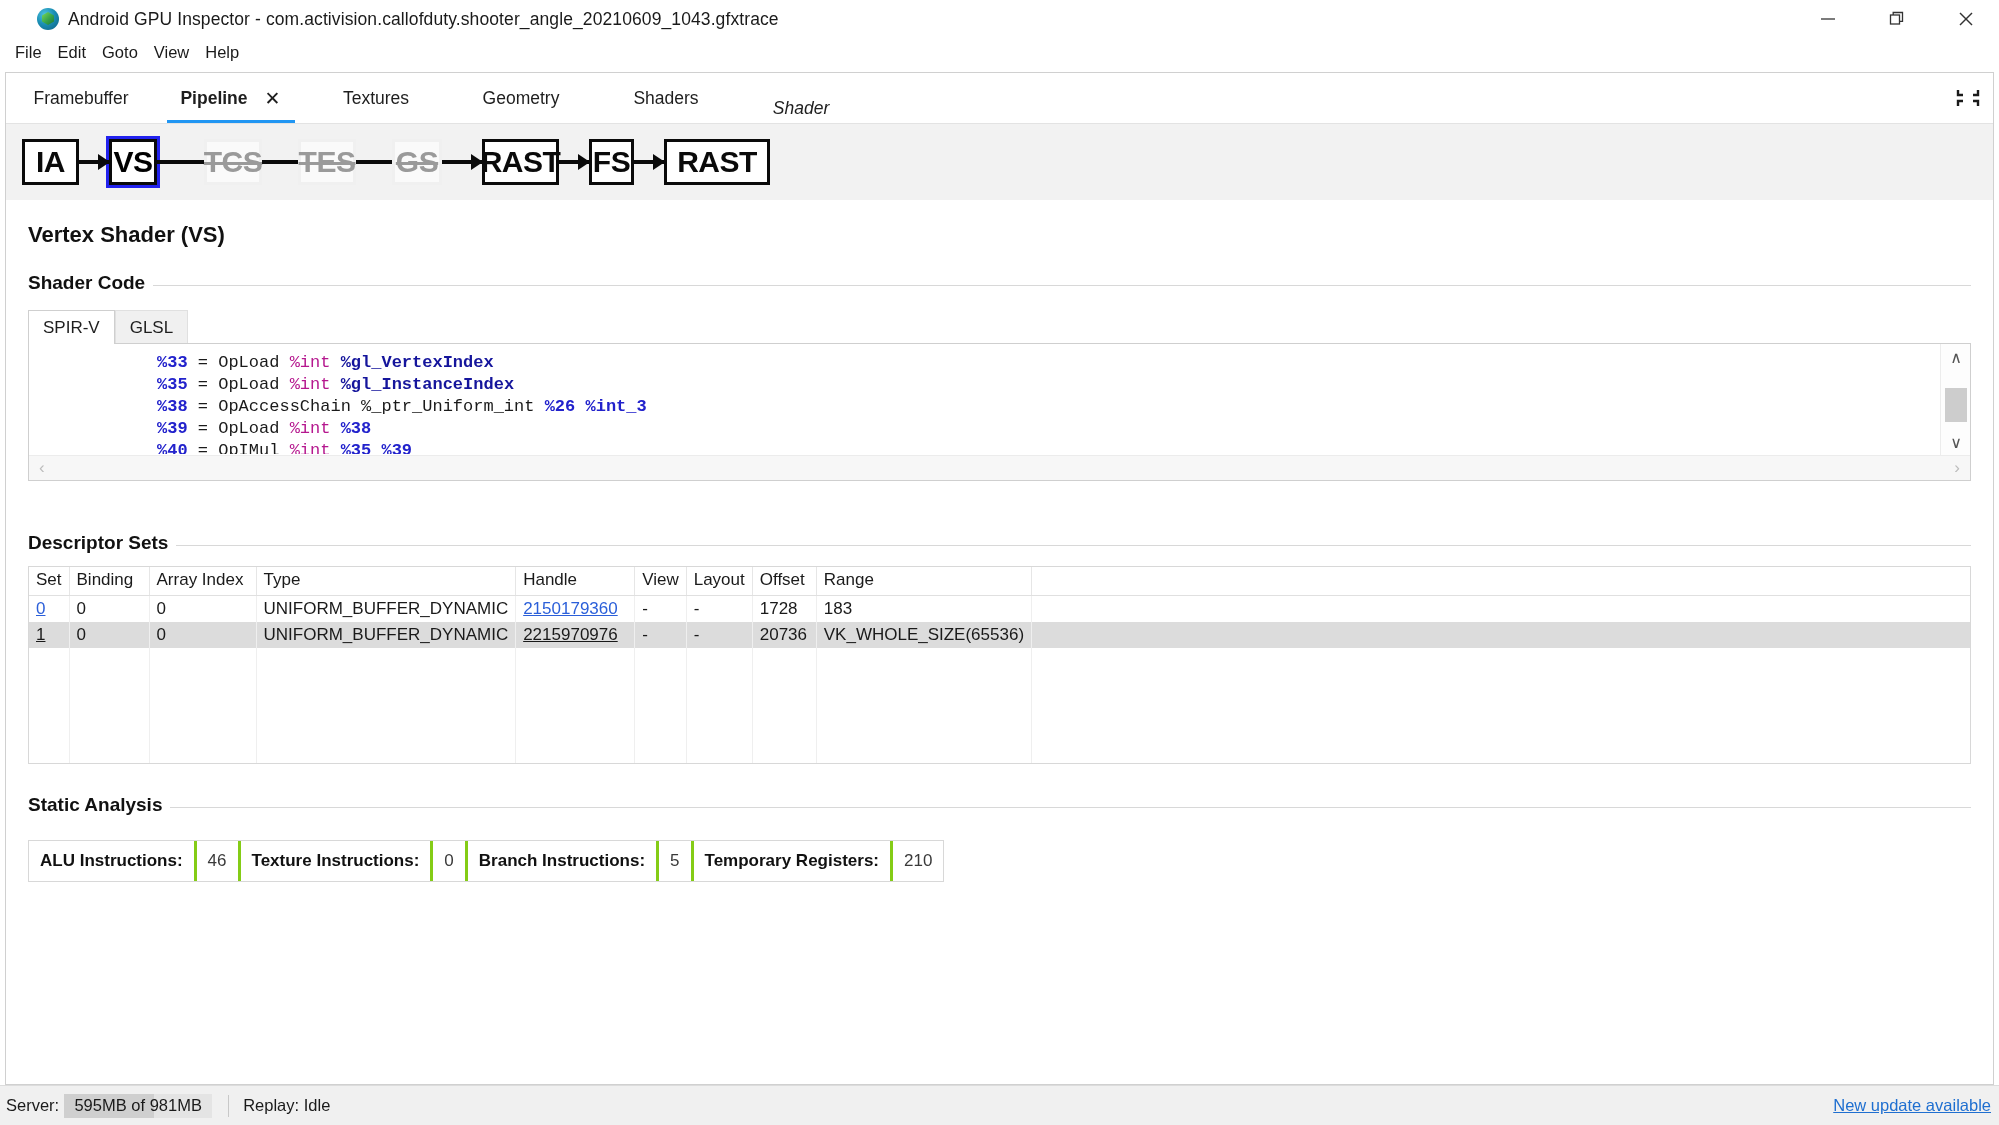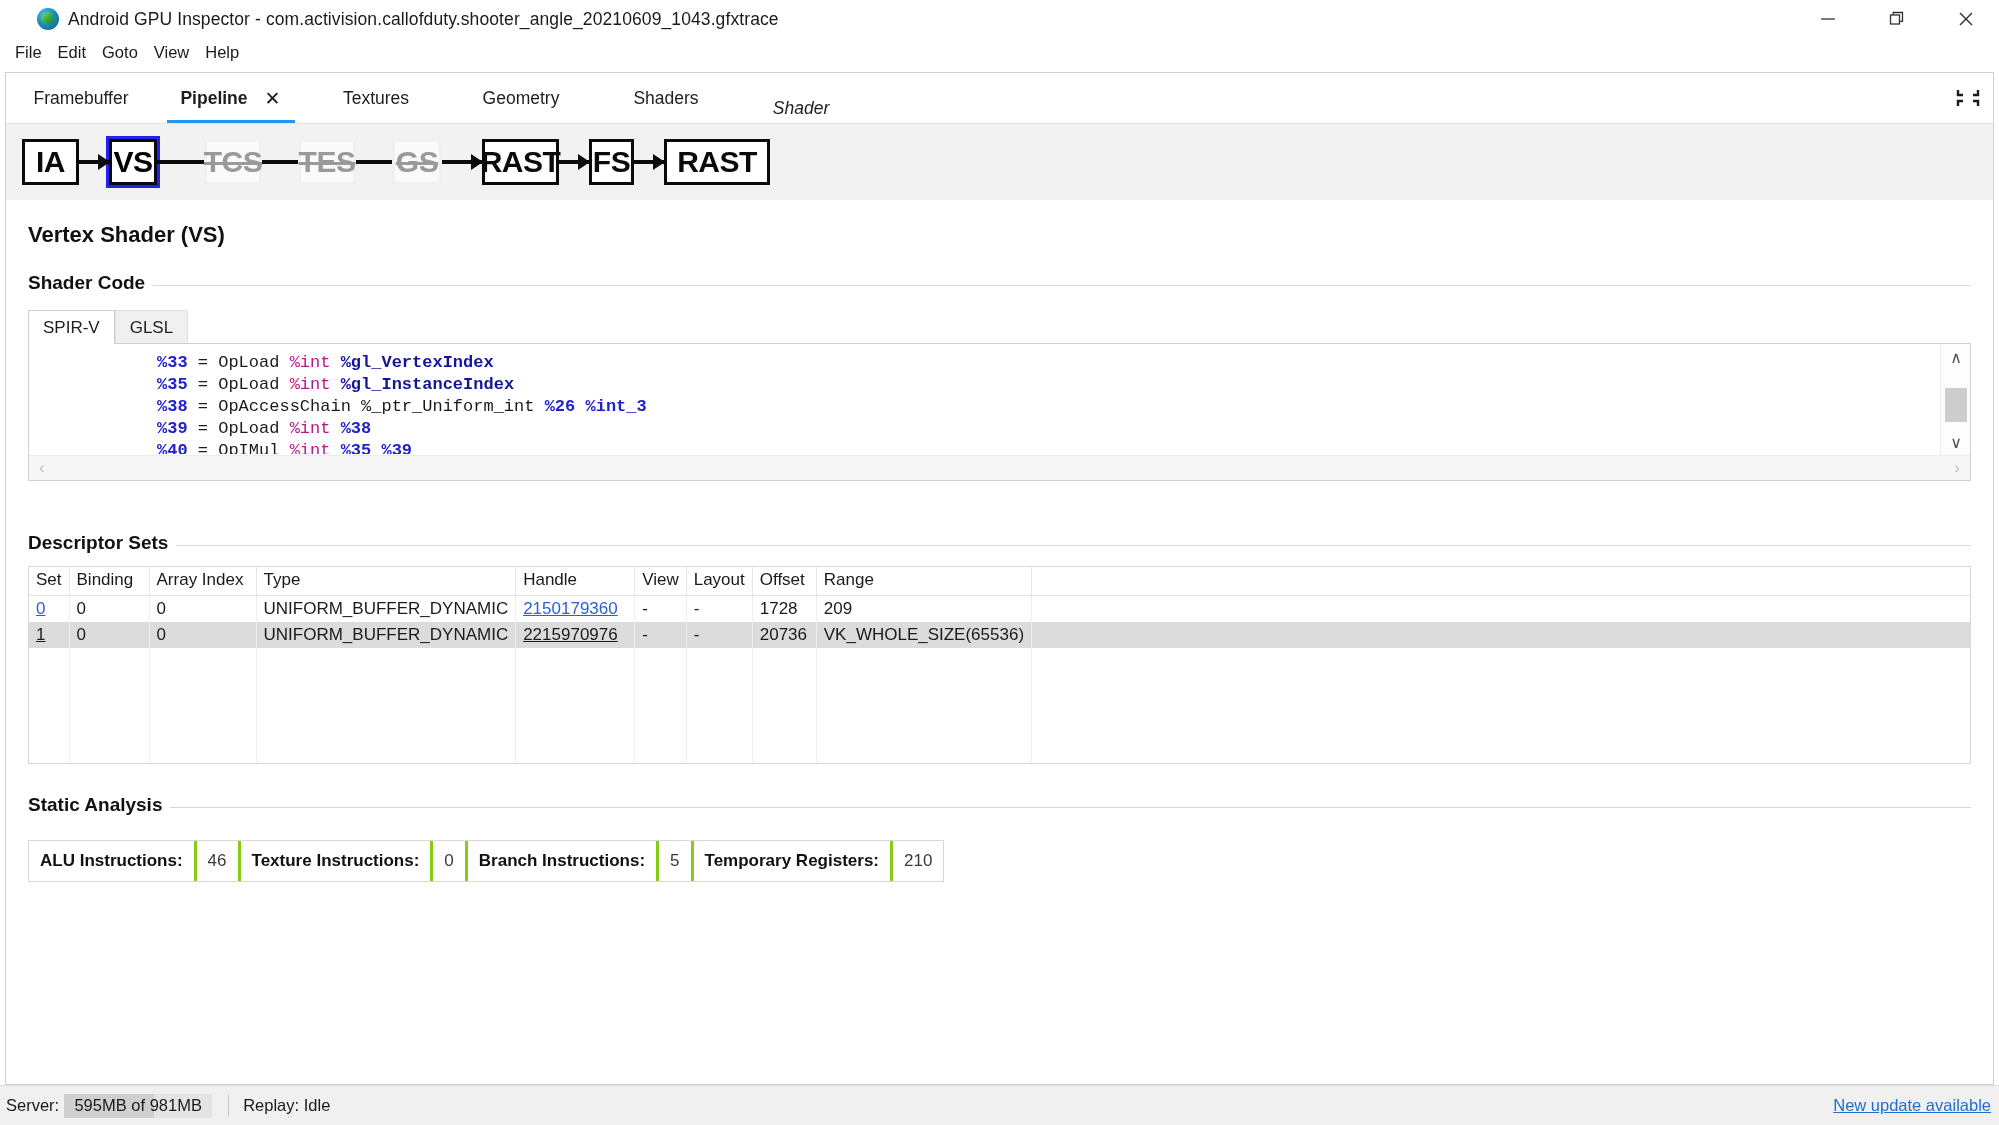--- a/index.html
+++ b/index.html
@@ -436,21 +436,21 @@
           <tbody>
             <tr>
               <td class="c-set"><a href="#">0</a></td>
               <td>0</td>
               <td>0</td>
               <td>UNIFORM_BUFFER_DYNAMIC</td>
               <td><span class="cell-link blue">2150179360</span></td>
               <td>-</td>
               <td>-</td>
               <td>1728</td>
-              <td>209</td>
+              <td>183</td>
               <td style="border-right:none"></td>
             </tr>
             <tr class="row-selected">
               <td class="c-set"><span class="plain-link">1</span></td>
               <td>0</td>
               <td>0</td>
               <td>UNIFORM_BUFFER_DYNAMIC</td>
               <td><span class="cell-link">2215970976</span></td>
               <td>-</td>
               <td>-</td>

